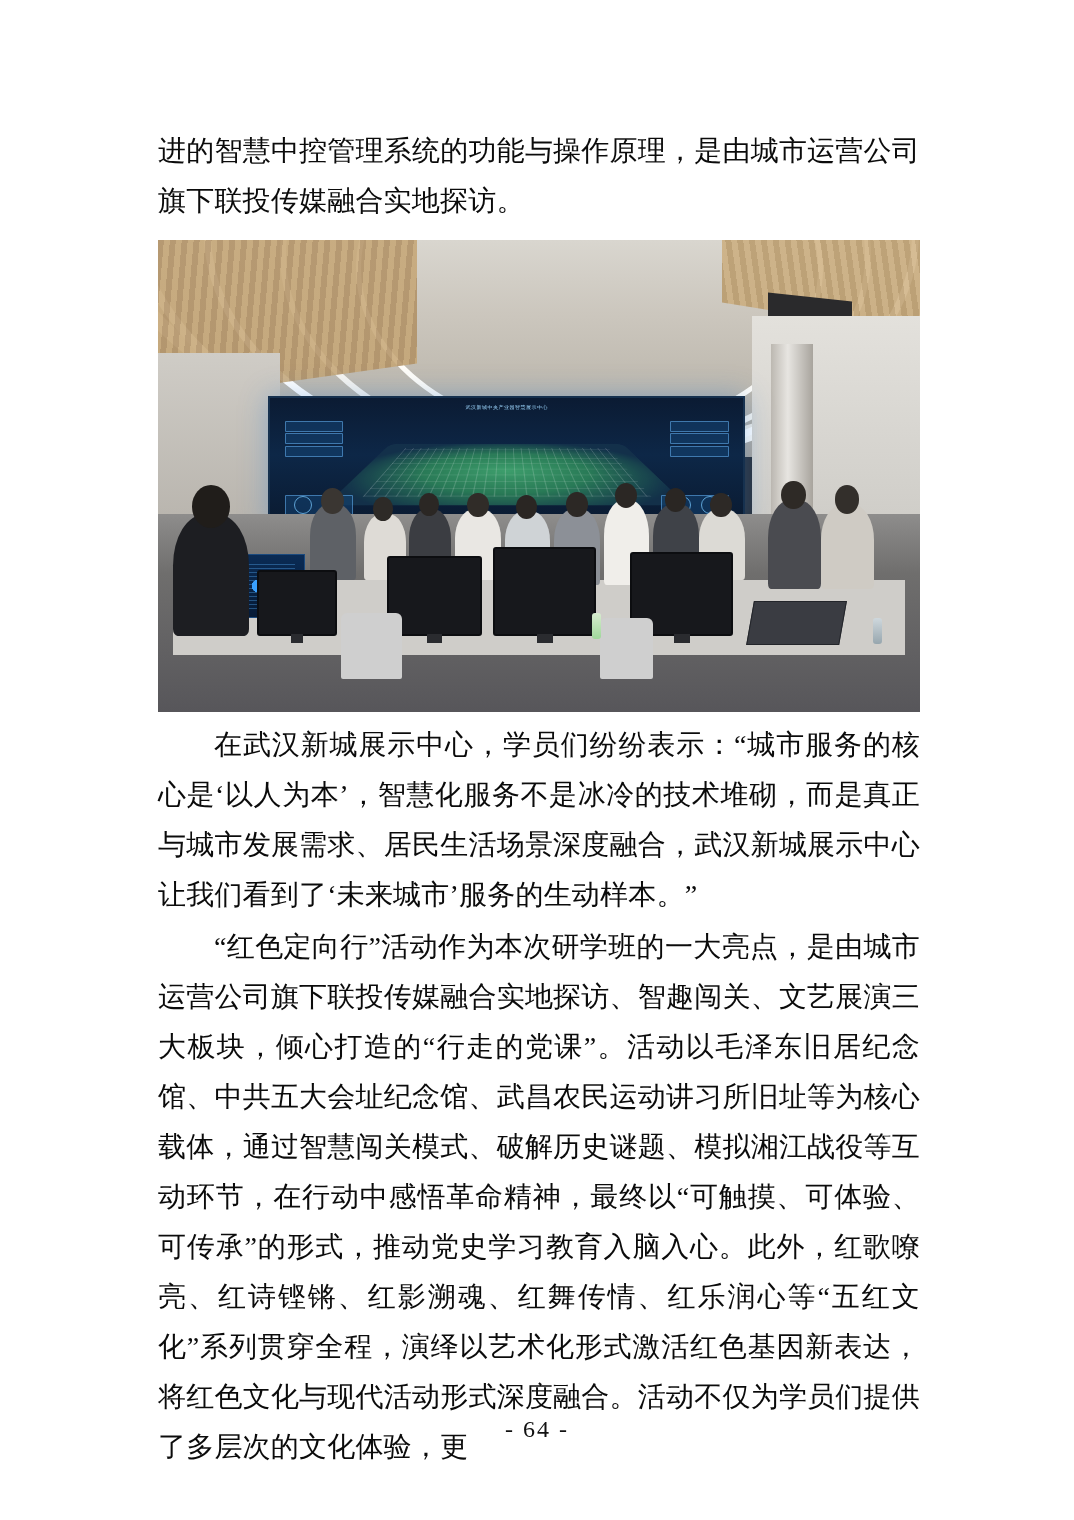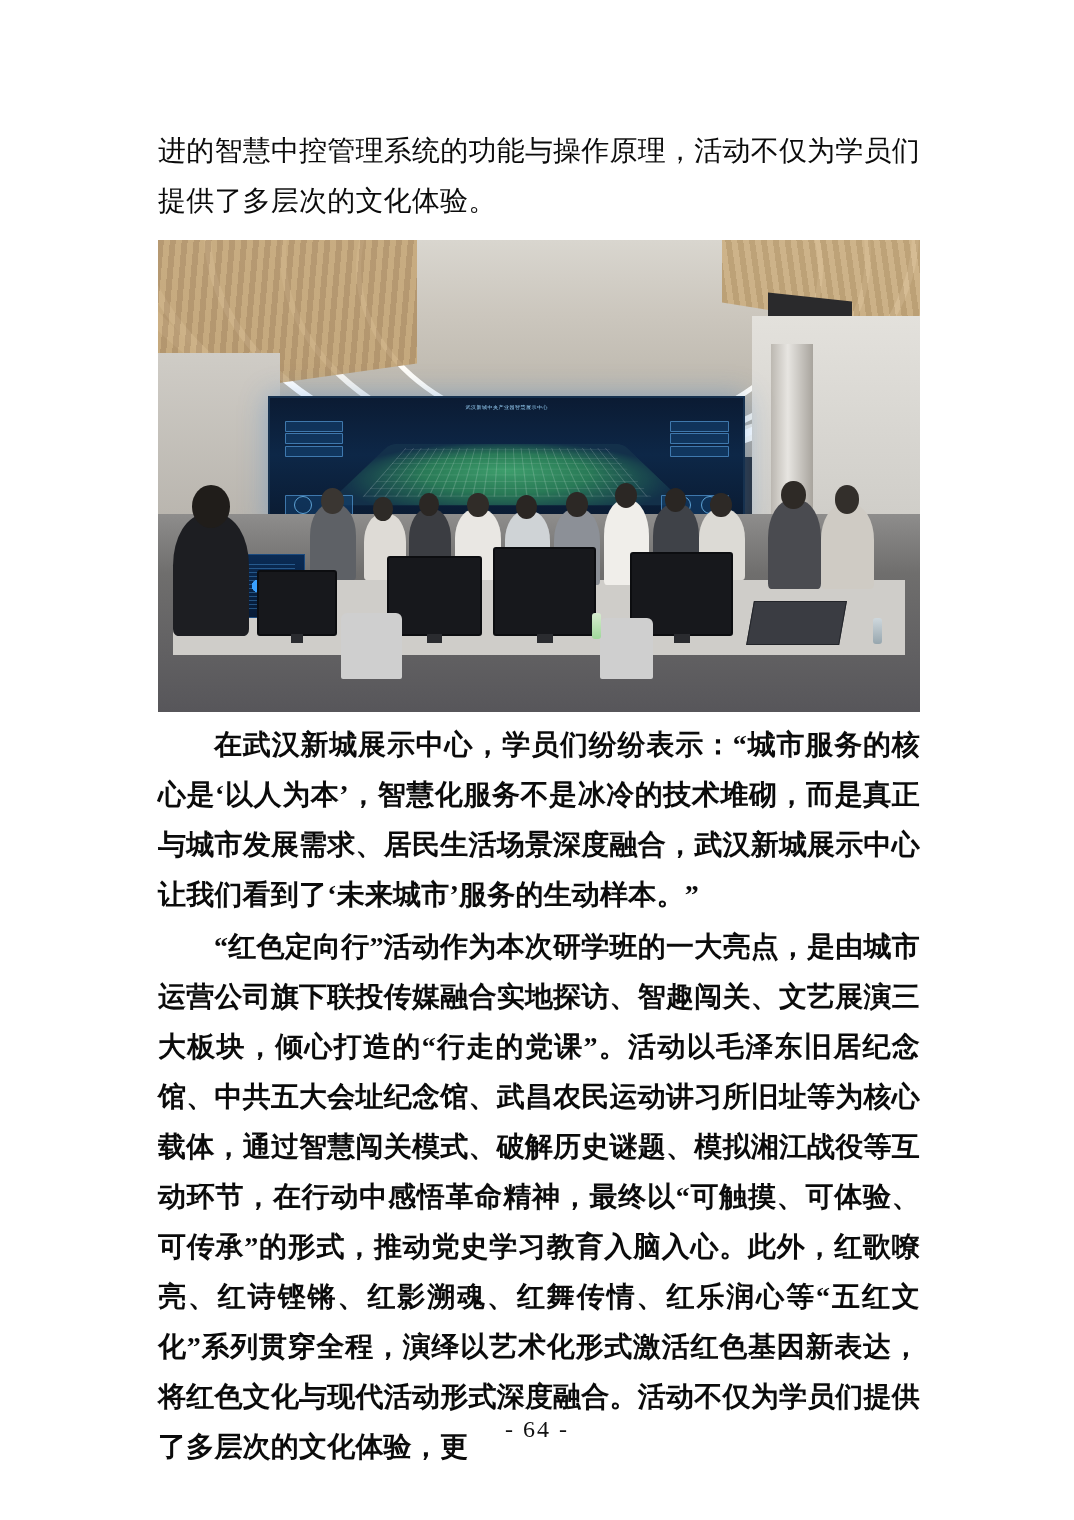--- a/index.html
+++ b/index.html
@@ -27,21 +27,20 @@
     font-size: 28px;
     line-height: 50px;
     color: #0b0b0b;
     text-align: justify;
     text-justify: inter-ideograph;
     letter-spacing: 0.2px;
     margin: 0;
   }
   .para.indent {
     text-indent: 2em;
-    font-weight: bold;
   }
   .para + .para {
     margin-top: 2px;
   }
 
   
   .photo-wrap {
     margin: 14px 0 8px 0;
     width: 762px;
     height: 472px;
@@ -244,21 +243,21 @@
     font-family: "Liberation Serif", serif;
   }
 </style>
 </head>
 <body>
 
 <div class="page">
 
   <div class="content">
 
-    <p class="para">进的智慧中控管理系统的功能与操作原理，活动不仅为学员们提供了多层次的文化体验。</p>
+    <p class="para">进的智慧中控管理系统的功能与操作原理，是由城市运营公司旗下联投传媒融合实地探访。</p>
 
     <div class="photo-wrap">
       <div class="photo">
         <div class="ceiling"></div>
         <div class="ceil-band cb1"></div>
         <div class="ceil-band cb2"></div>
         <div class="ceil-band cb3"></div>
         <div class="ceil-band cb4"></div>
         <div class="ceil-band cb5"></div>
         <div class="wood"></div>

